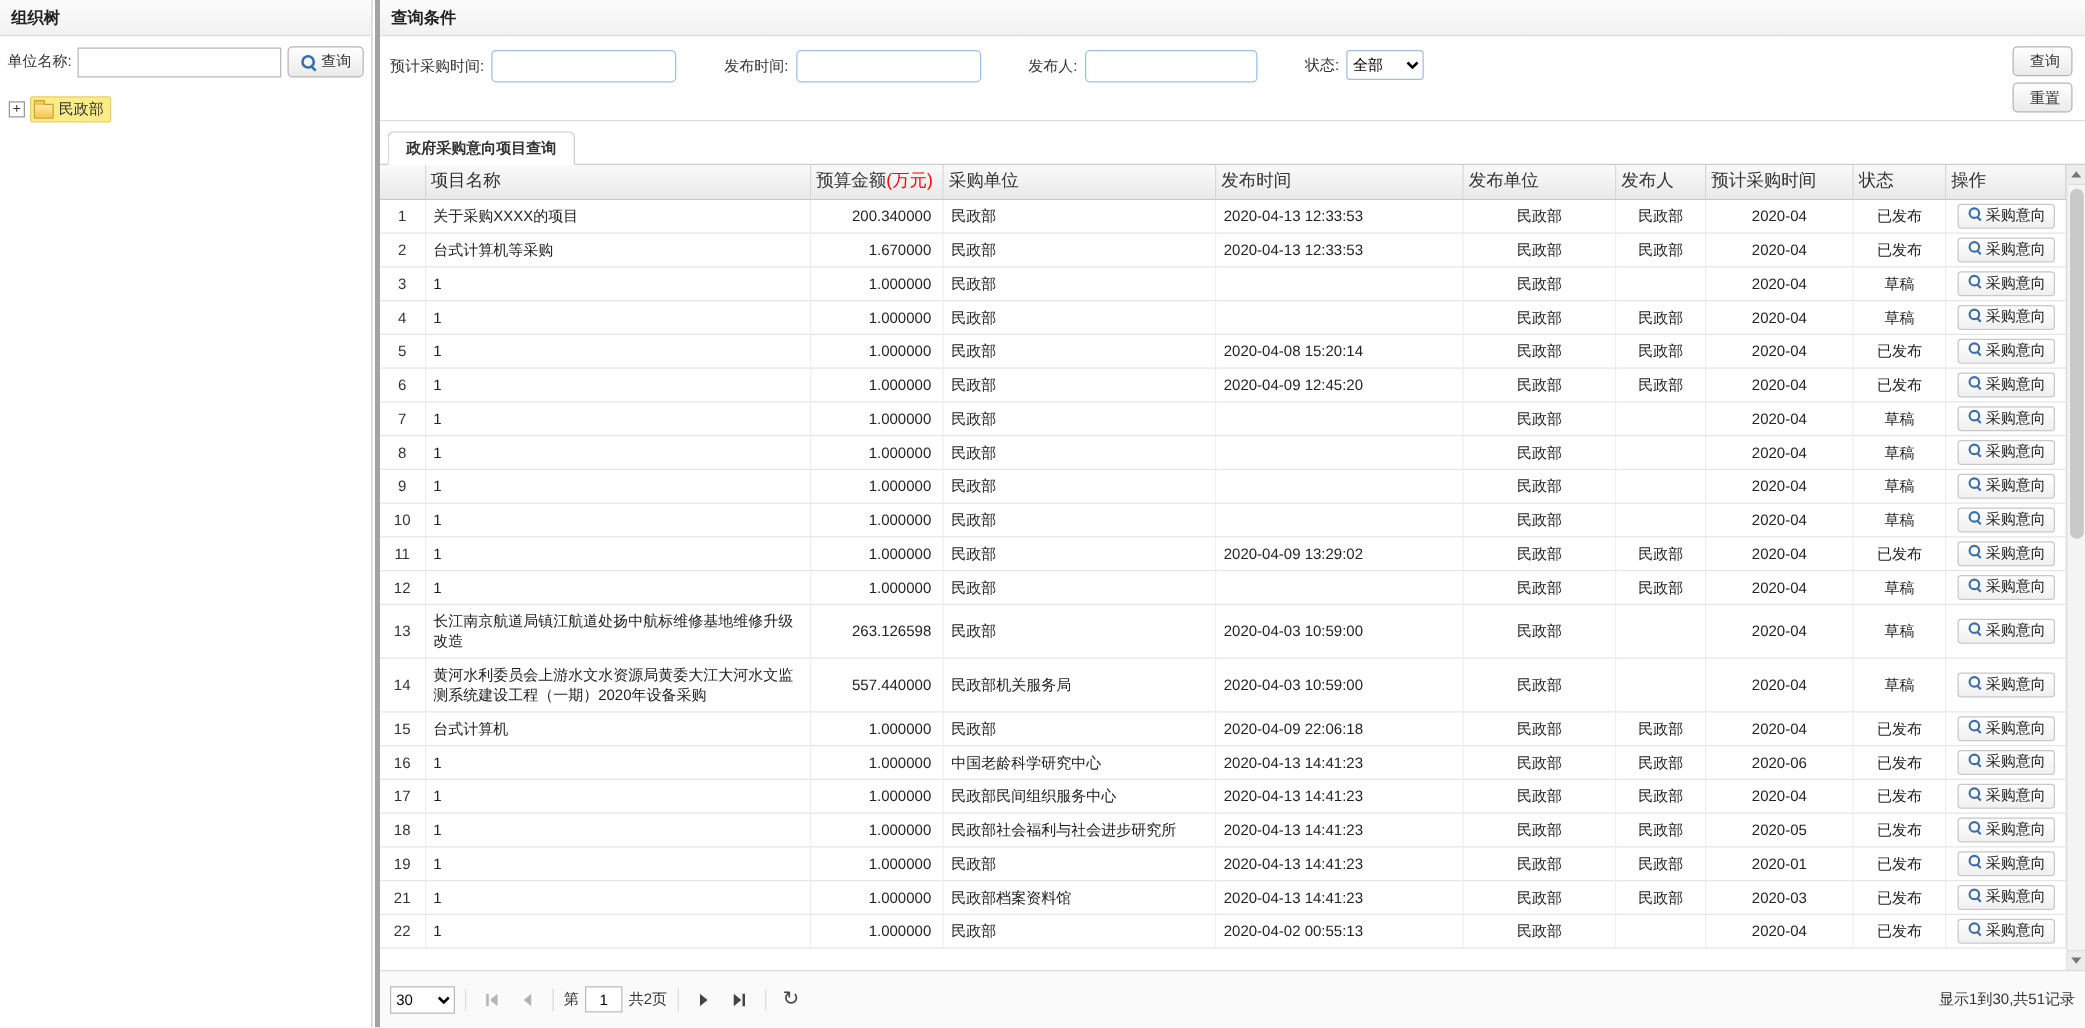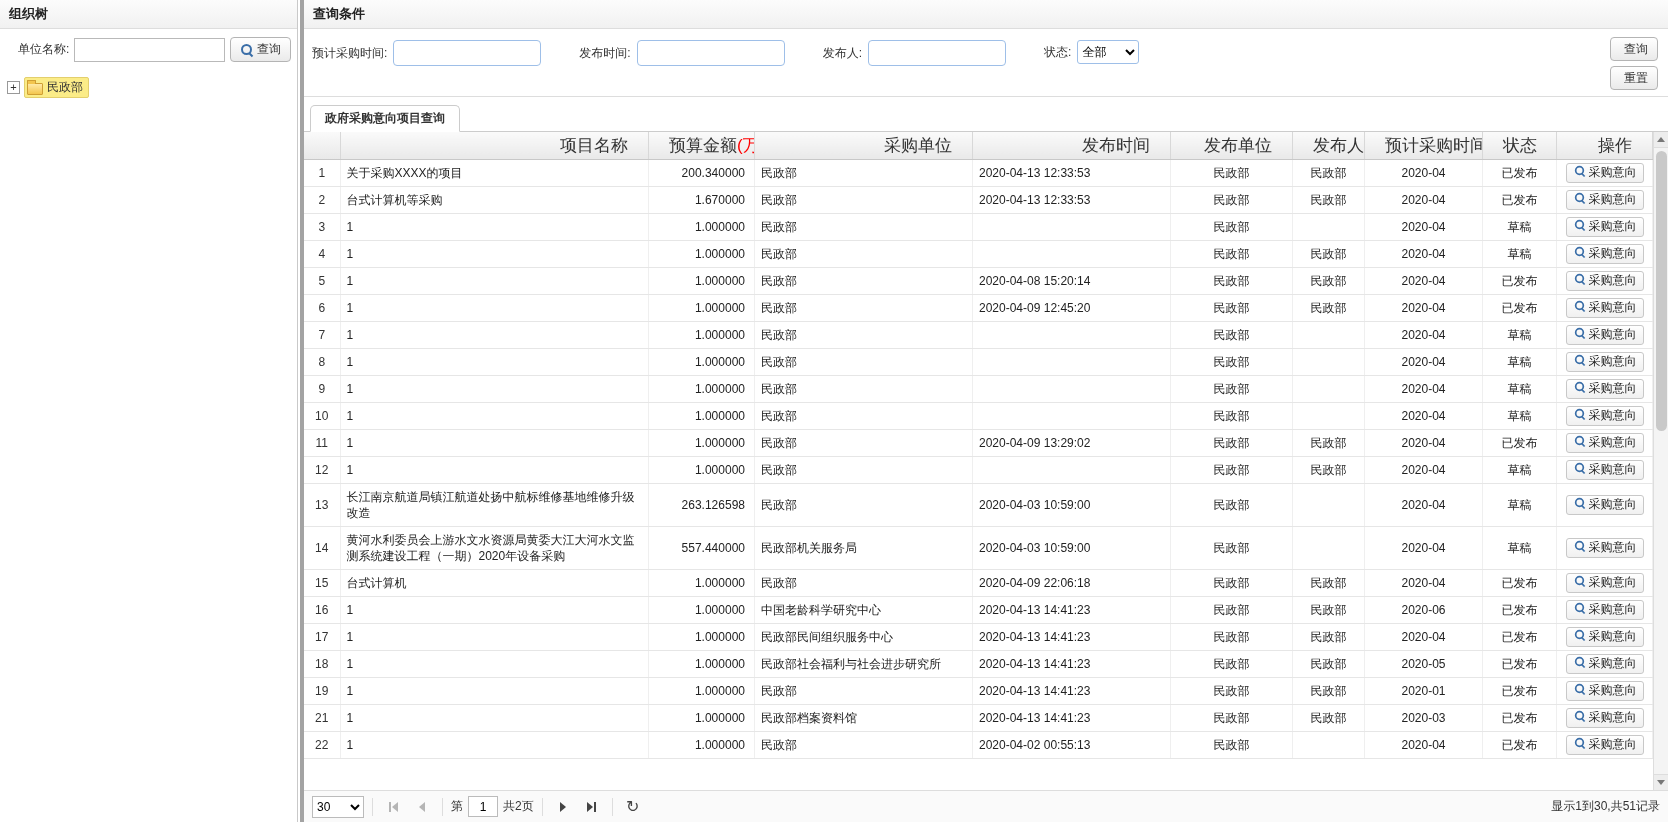--- a/index.html
+++ b/index.html
@@ -11,21 +11,21 @@
   }
   .app { display: flex; width: 1668px; height: 822px; }
 
   
   .sidebar { width: 298px; border-right: 1px solid #c9c9c9; display: flex; flex-direction: column; background: #fff; }
   .panel-header {
     height: 29px; line-height: 28px; padding: 0 9px; font-weight: bold; font-size: 13px; color: #222;
     background: linear-gradient(#fcfcfc, #f1f1f1); border-bottom: 1px solid #ddd; flex: 0 0 auto;
   }
   .sidebar-search { display: flex; align-items: center; padding: 8px 6px 6px 6px; gap: 5px; }
-  .sidebar-search label { white-space: nowrap; margin-left: 12px; }
+  .sidebar-search label { white-space: nowrap; }
   .sidebar-search input { flex: 1; min-width: 0; height: 24px; border: 1px solid #b9b9b9; padding: 0 5px; font-size: 12px; }
   .btn {
     display: inline-flex; align-items: center; justify-content: flex-end; gap: 4px;
     height: 25px; padding: 0 9px; border: 1px solid #b4b4b4; border-radius: 4px;
     background: linear-gradient(#ffffff, #eaeaea); font-size: 12px; color: #333; cursor: pointer; white-space: nowrap;
   }
   .mag { position: relative; width: 13px; height: 13px; display: inline-block; flex: 0 0 auto; }
   .mag::before { content: ""; position: absolute; left: 1px; top: 1px; width: 7px; height: 7px; border: 2px solid #3a6ea8; border-radius: 50%; }
   .mag::after { content: ""; position: absolute; width: 5px; height: 2px; background: #3a6ea8; left: 9px; top: 9px; transform: rotate(45deg); transform-origin: left center; }
 
@@ -56,21 +56,21 @@
     border: 1px solid #ccc; border-bottom: 1px solid #fff; border-radius: 5px 5px 0 0;
     background: #fff; font-weight: bold; font-size: 12px; cursor: pointer;
   }
 
   .grid { flex: 1; min-height: 0; display: flex; }
   .table-area { flex: 1; min-width: 0; overflow: hidden; }
   table.grid-table { width: 100%; border-collapse: collapse; table-layout: fixed; }
   .grid-table th {
     height: 27px; background: linear-gradient(#fafafa, #e9e9e9);
     border-right: 1px solid #d8d8d8; border-bottom: 1px solid #c8c8c8;
-    font-weight: normal; font-size: 17px; color: #333; text-align: right; padding: 0 20px; overflow: hidden; white-space: nowrap;
+    font-weight: normal; font-size: 14px; color: #333; text-align: left; padding: 0 4px; overflow: hidden; white-space: nowrap;
   }
   .grid-table td {
     padding: 5px 6px; line-height: 16px; border-right: 1px solid #efefef; border-bottom: 1px solid #e6e6e6;
     font-size: 12px; color: #222; overflow: hidden; word-break: break-all;
   }
   .red { color: #f00; }
   td.c-num { text-align: center; color: #333; }
   td.c-budget { text-align: right; padding-right: 9px; }
   td.c-name, td.c-unit, td.c-pubtime { text-align: left; white-space: normal; }
   td.c-pubunit, td.c-publisher, td.c-expected, td.c-status { text-align: center; white-space: nowrap; }
@@ -83,21 +83,21 @@
 
   
   .vscroll { width: 15px; flex: 0 0 auto; background: #f4f4f4; border-left: 1px solid #ddd; display: flex; flex-direction: column; align-items: center; }
   .vs-btn { width: 15px; height: 16px; display: flex; align-items: center; justify-content: center; background: #ededed; border-bottom: 1px solid #ddd; cursor: pointer; }
   .vs-btn.down { margin-top: auto; border-top: 1px solid #ddd; border-bottom: none; }
   .vs-thumb { width: 11px; height: 280px; background: #c9c9c9; border-radius: 6px; margin-top: 3px; cursor: pointer; }
   .tri-up { width: 0; height: 0; border-left: 4px solid transparent; border-right: 4px solid transparent; border-bottom: 5px solid #777; }
   .tri-down { width: 0; height: 0; border-left: 4px solid transparent; border-right: 4px solid transparent; border-top: 5px solid #777; }
 
   
-  .pager { height: 32px; flex: 0 0 auto; border-top: 1px solid #ddd; background: #fafafa; display: flex; align-items: center; padding: 12px 8px; gap: 5px; }
+  .pager { height: 46px; flex: 0 0 auto; border-top: 1px solid #ddd; background: #fafafa; display: flex; align-items: center; padding: 12px 8px; gap: 5px; }
   .pager select { height: 22px; border: 1px solid #bbb; background: #fff; font-size: 12px; min-width: 52px; }
   .sep { width: 1px; height: 18px; background: #ddd; margin: 0 3px; }
   .pg-btn { width: 24px; height: 24px; display: flex; align-items: center; justify-content: center; gap: 1px; cursor: pointer; border-radius: 3px; }
   .tri-l { width: 0; height: 0; border-top: 5px solid transparent; border-bottom: 5px solid transparent; border-right: 6px solid #444; }
   .tri-r { width: 0; height: 0; border-top: 5px solid transparent; border-bottom: 5px solid transparent; border-left: 6px solid #444; }
   .bar-v { width: 2px; height: 10px; background: #444; }
   .pg-btn.disabled .tri-l { border-right-color: #b5b5b5; }
   .pg-btn.disabled .bar-v { background: #b5b5b5; }
   .page-label { white-space: nowrap; }
   .page-input { width: 30px; height: 21px; border: 1px solid #bbb; text-align: center; font-size: 12px; }

